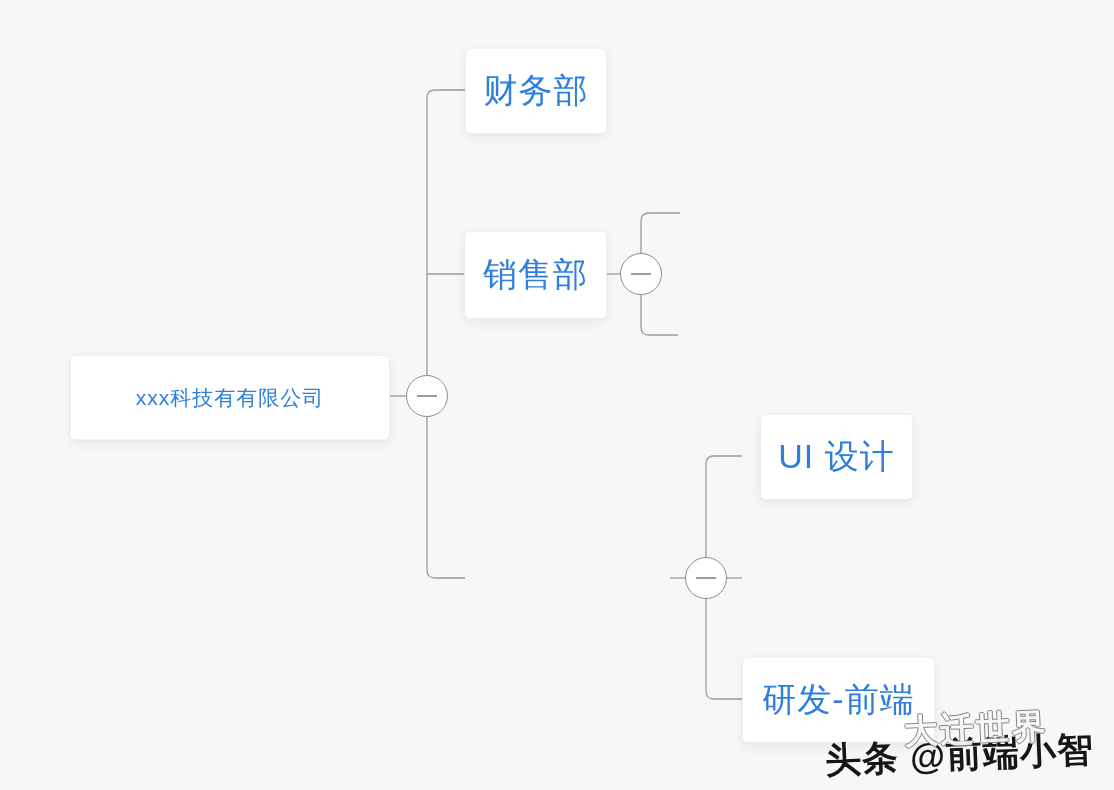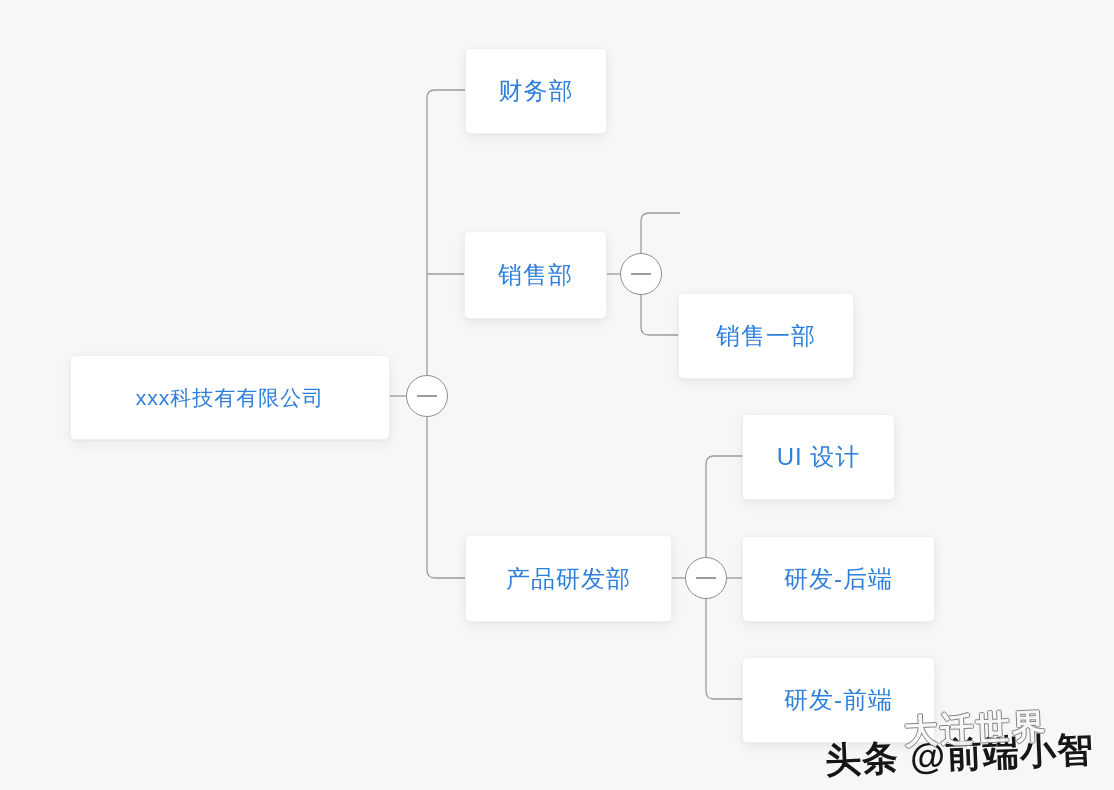--- a/index.html
+++ b/index.html
@@ -30,21 +30,21 @@
     border: 1px solid #f0f0f3;
     border-radius: 5px;
     box-shadow: 0 1px 3px rgba(0,0,0,0.04), 0 4px 14px rgba(0,0,0,0.06);
     display: flex;
     align-items: center;
     justify-content: center;
     cursor: pointer;
   }
   .node .nlabel {
     color: var(--node-text, #2e7fdc);
-    font-size: 24px;
+    font-size: 34px;
     letter-spacing: 1px;
     white-space: nowrap;
   }
   .node.root .nlabel { font-size: 21px; }
 
   .collapse-btn {
     position: absolute;
     width: 42px; height: 42px;
     box-sizing: border-box;
     background: var(--card-bg, #ffffff);
@@ -116,35 +116,26 @@
 
   <div class="node" style="left:465px; top:48px; width:140px; height:84px;">
     <span class="nlabel">财务部</span>
   </div>
 
   <div class="node" style="left:464px; top:231px; width:141px; height:86px;">
     <span class="nlabel">销售部</span>
   </div>
 
 
-  <div class="node" style="left:678px; top:293px; width:174px; height:84px;">
-    <span class="nlabel">销售一部</span>
-  </div>
 
-  <div class="node" style="left:465px; top:535px; width:205px; height:85px;">
-    <span class="nlabel">产品研发部</span>
-  </div>
 
-  <div class="node" style="left:742px; top:414px; width:151px; height:84px;">
+  <div class="node" style="left:760px; top:414px; width:151px; height:84px;">
     <span class="nlabel">UI 设计</span>
   </div>
 
-  <div class="node" style="left:742px; top:536px; width:191px; height:84px;">
-    <span class="nlabel">研发-后端</span>
-  </div>
 
   <div class="node" style="left:742px; top:657px; width:191px; height:84px;text-align:right;">
     <span class="nlabel">研发-前端</span>
   </div>
 
   <div class="collapse-btn" style="left:406px; top:375px;">
     <span class="minus-icon"></span>
   </div>
 
   <div class="collapse-btn" style="left:620px; top:253px;">

